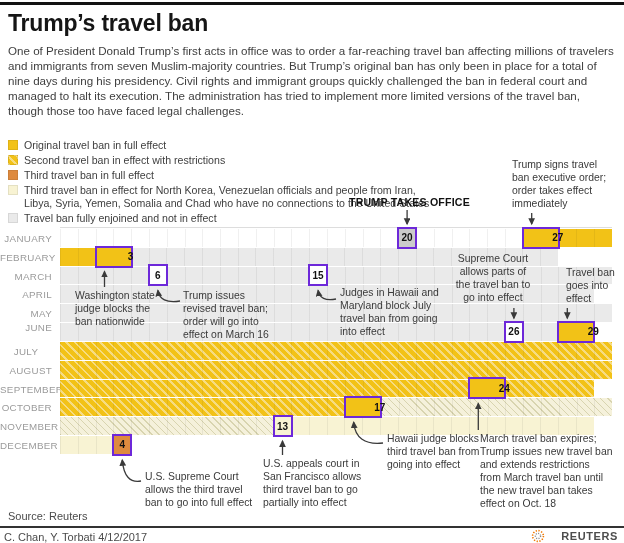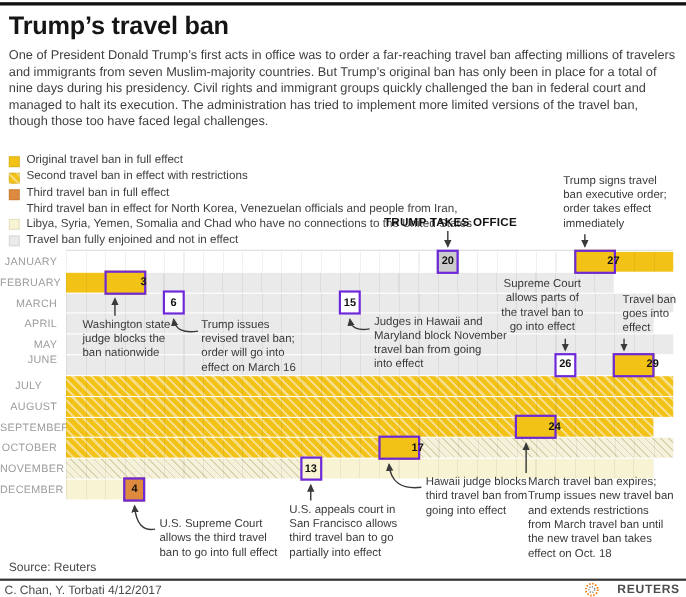--- a/index.html
+++ b/index.html
@@ -2,21 +2,21 @@
 <html><head>
 <meta charset="utf-8">
 <style>
   html,body{margin:0;padding:0;background:#fff;}
   .page{position:relative;width:624px;height:543px;background:#fff;overflow:hidden;
         font-family:"Liberation Sans","DejaVu Sans",sans-serif;color:#3c3c3c;}
   .top-rule{position:absolute;left:0;top:2px;width:624px;height:3px;background:#111;}
   .title{position:absolute;left:8px;top:10px;font-size:23px;font-weight:800;color:#151515;letter-spacing:-0.2px;}
   .intro{position:absolute;left:8px;top:44px;width:606px;font-size:11.6px;line-height:14.9px;color:#3e3e3e;}
   .legend{position:absolute;left:8px;top:139px;}
-  .legend-item{display:flex;align-items:flex-end;margin-bottom:2.4px;}
+  .legend-item{display:flex;align-items:flex-start;margin-bottom:2.4px;}
   .legend-item .sw{width:10px;height:10px;flex:0 0 10px;margin:1px 6px 0 0;border:1px solid rgba(0,0,0,0.08);box-sizing:border-box;}
   .legend-item .lbl{font-size:10.6px;line-height:12.6px;white-space:pre-line;color:#3e3e3e;}
   
   .sty-yellow{background-color:#F2C217;}
   .sty-gray{background-color:#EAEAEA;}
   .sty-cream{background-color:#F8F3D3;}
   .sty-orange{background-color:#DE8A3E;}
   .sty-plain{background-color:#FFFFFF;}
   .sty-yellowHatch{background-image:repeating-linear-gradient(45deg,#F2C217 0 4px,#F6DC82 4px 6px);}
   .sty-lightHatch{background-image:repeating-linear-gradient(45deg,#D8D4AF 0 1px,#F5F1DB 1px 5px);}
@@ -120,21 +120,21 @@
 order takes effect
 immediately</div>
       <div class="anno" style="left: 75px; top: 290px; width: 100px; text-align: left;">Washington state
 judge blocks the
 ban nationwide</div>
       <div class="anno" style="left: 183px; top: 290px; width: 108px; text-align: left;">Trump issues
 revised travel ban;
 order will go into
 effect on March 16</div>
       <div class="anno" style="left: 340px; top: 287px; width: 126px; text-align: left;">Judges in Hawaii and
-Maryland block November
+Maryland block July
 travel ban from going
 into effect</div>
       <div class="anno" style="left: 447px; top: 253px; width: 92px; text-align: center;">Supreme Court
 allows parts of
 the travel ban to
 go into effect</div>
       <div class="anno" style="left: 566px; top: 267px; width: 58px; text-align: left;">Travel ban
 goes into
 effect</div>
       <div class="anno" style="left: 387px; top: 433px; width: 118px; text-align: left;">Hawaii judge blocks

